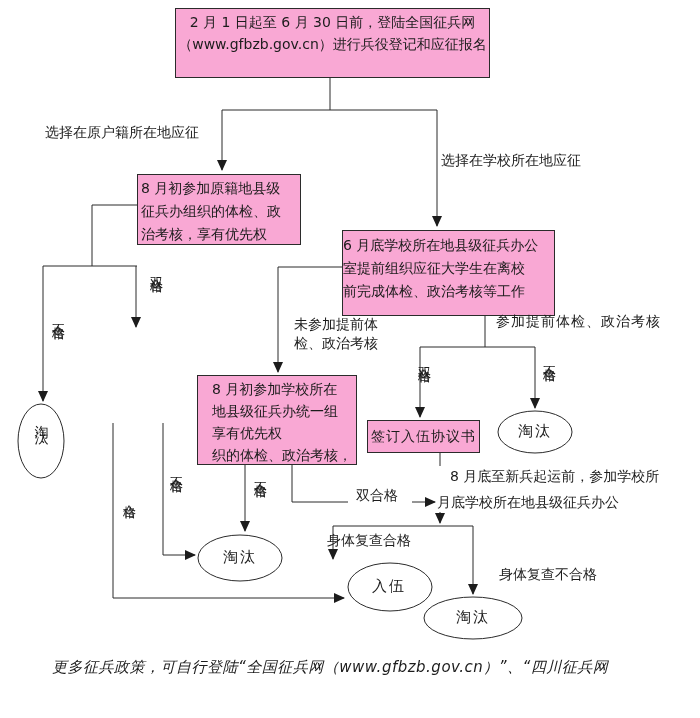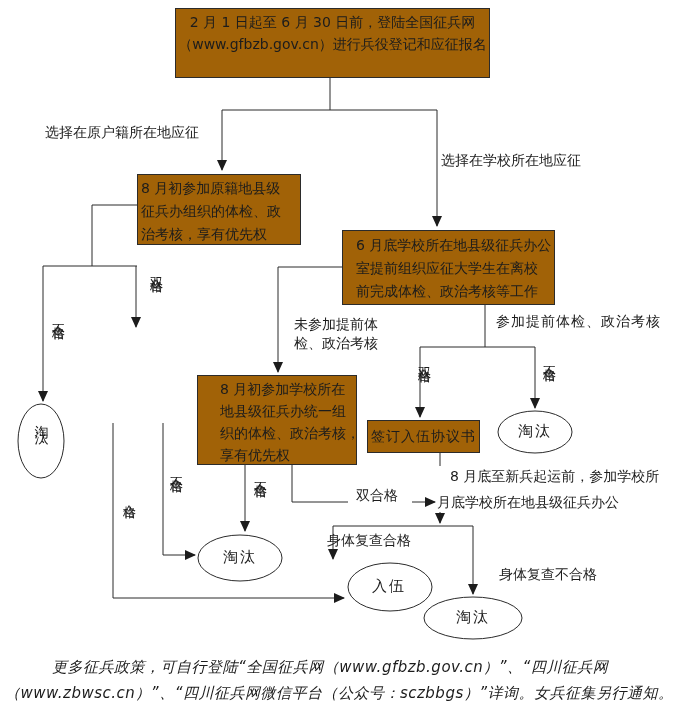--- a/index.html
+++ b/index.html
@@ -3,41 +3,41 @@
 <meta charset="utf-8">
 <style>
   html,body{margin:0;padding:0;background:#fff;}
   .stage{
     position:relative;width:700px;height:718px;background:#ffffff;
     font-family:"DejaVu Sans","Liberation Sans",sans-serif;
     color:#1c1c1c;overflow:hidden;
   }
   .wires{position:absolute;left:0;top:0;}
   .box{
-    position:absolute;border:1px solid #2b2b2b;background:#a16207;
+    position:absolute;border:1px solid #2b2b2b;background:#f9a8d4;
     font-size:14px;line-height:23px;box-sizing:border-box;
   }
   .box .ln{white-space:nowrap;}
   .lbl{position:absolute;font-size:14px;white-space:nowrap;}
   .vlbl{
     position:absolute;writing-mode:vertical-rl;text-orientation:upright;
     font-size:13px;letter-spacing:1px;white-space:nowrap;
   }
   .etext{position:absolute;font-size:15px;letter-spacing:2px;white-space:nowrap;}
   .evtext{
     position:absolute;writing-mode:vertical-rl;text-orientation:upright;
     font-size:14px;letter-spacing:6px;white-space:nowrap;
   }
   .footer-line{position:absolute;font-size:15px;letter-spacing:0.5px;white-space:nowrap;font-style:italic;}
 
   #box-top{left:175px;top:8px;width:315px;height:70px;text-align:center;padding-top:2px;line-height:22px;}
   #box-hometown{left:137px;top:174px;width:164px;height:71px;padding:2px 3px;line-height:23px;}
-  #box-school{left:342px;top:230px;width:213px;height:75px;padding:3px 13px;line-height:23px;}
+  #box-school{left:342px;top:230px;width:213px;height:86px;padding:3px 0;line-height:23px;}
   #box-recheck{left:101px;top:330px;width:74px;height:93px;padding:2px 0 0 7px;line-height:23px;font-size:15px;letter-spacing:7px;}
-  #box-mid{left:197px;top:375px;width:160px;height:90px;padding:2px 22px;line-height:22px;}
+  #box-mid{left:197px;top:375px;width:160px;height:90px;padding:2px 14px;line-height:22px;}
   #box-sign{left:367px;top:420px;width:113px;height:33px;text-align:center;line-height:31px;letter-spacing:1px;}
 </style>
 </head>
 <body>
 
 <div class="stage">
 
   <svg class="wires" width="700" height="718" viewBox="0 0 700 718">
     <defs>
       <marker id="arr" markerUnits="userSpaceOnUse" markerWidth="12" markerHeight="10" refX="10" refY="5" orient="auto">
@@ -103,22 +103,22 @@
   <div class="box" id="box-school">
     <div class="ln">6 月底学校所在地县级征兵办公</div>
     <div class="ln">室提前组织应征大学生在离校</div>
     <div class="ln">前完成体检、政治考核等工作</div>
   </div>
 
 
   <div class="box" id="box-mid">
     <div class="ln">8 月初参加学校所在</div>
     <div class="ln">地县级征兵办统一组</div>
+    <div class="ln">享有优先权</div>
     <div class="ln">织的体检、政治考核，</div>
-    <div class="ln">享有优先权</div>
   </div>
 
   <div class="box" id="box-sign">签订入伍协议书</div>
 
   <div class="lbl" style="left:450px;top:468px;background:#fff;">8 月底至新兵起运前，参加学校所</div>
   <div class="lbl" style="left:437px;top:494px;background:#fff;">月底学校所在地县级征兵办公</div>
 
   <div class="lbl" style="left:441px;top:152px;">选择在学校所在地应征</div>
   <div class="lbl" style="left:45px;top:124px;">选择在原户籍所在地应征</div>
 
@@ -137,15 +137,14 @@
   <div class="lbl" style="left:285px;top:532px;margin-left:42px;">身体复查合格</div>
   <div class="lbl" style="left:499px;top:566px;">身体复查不合格</div>
 
   <div class="evtext" style="left:33px;top:414px;">淘汰</div>
   <div class="etext" style="left:223px;top:548px;">淘汰</div>
   <div class="etext" style="left:518px;top:422px;">淘汰</div>
   <div class="etext" style="left:372px;top:577px;">入伍</div>
   <div class="etext" style="left:456px;top:608px;">淘汰</div>
 
   <div class="footer-line" style="left:52px;top:658px;">更多征兵政策，可自行登陆“全国征兵网（www.gfbzb.gov.cn）”、“四川征兵网</div>
-  <div class="footer-line" style="left:5px;top:684px;">（www.zbwsc.cn）”、“四川征兵网微信平台（公众号：sczbbgs）”详询。女兵征集另行通知。</div>
 
 </div>
 
 </body></html>

